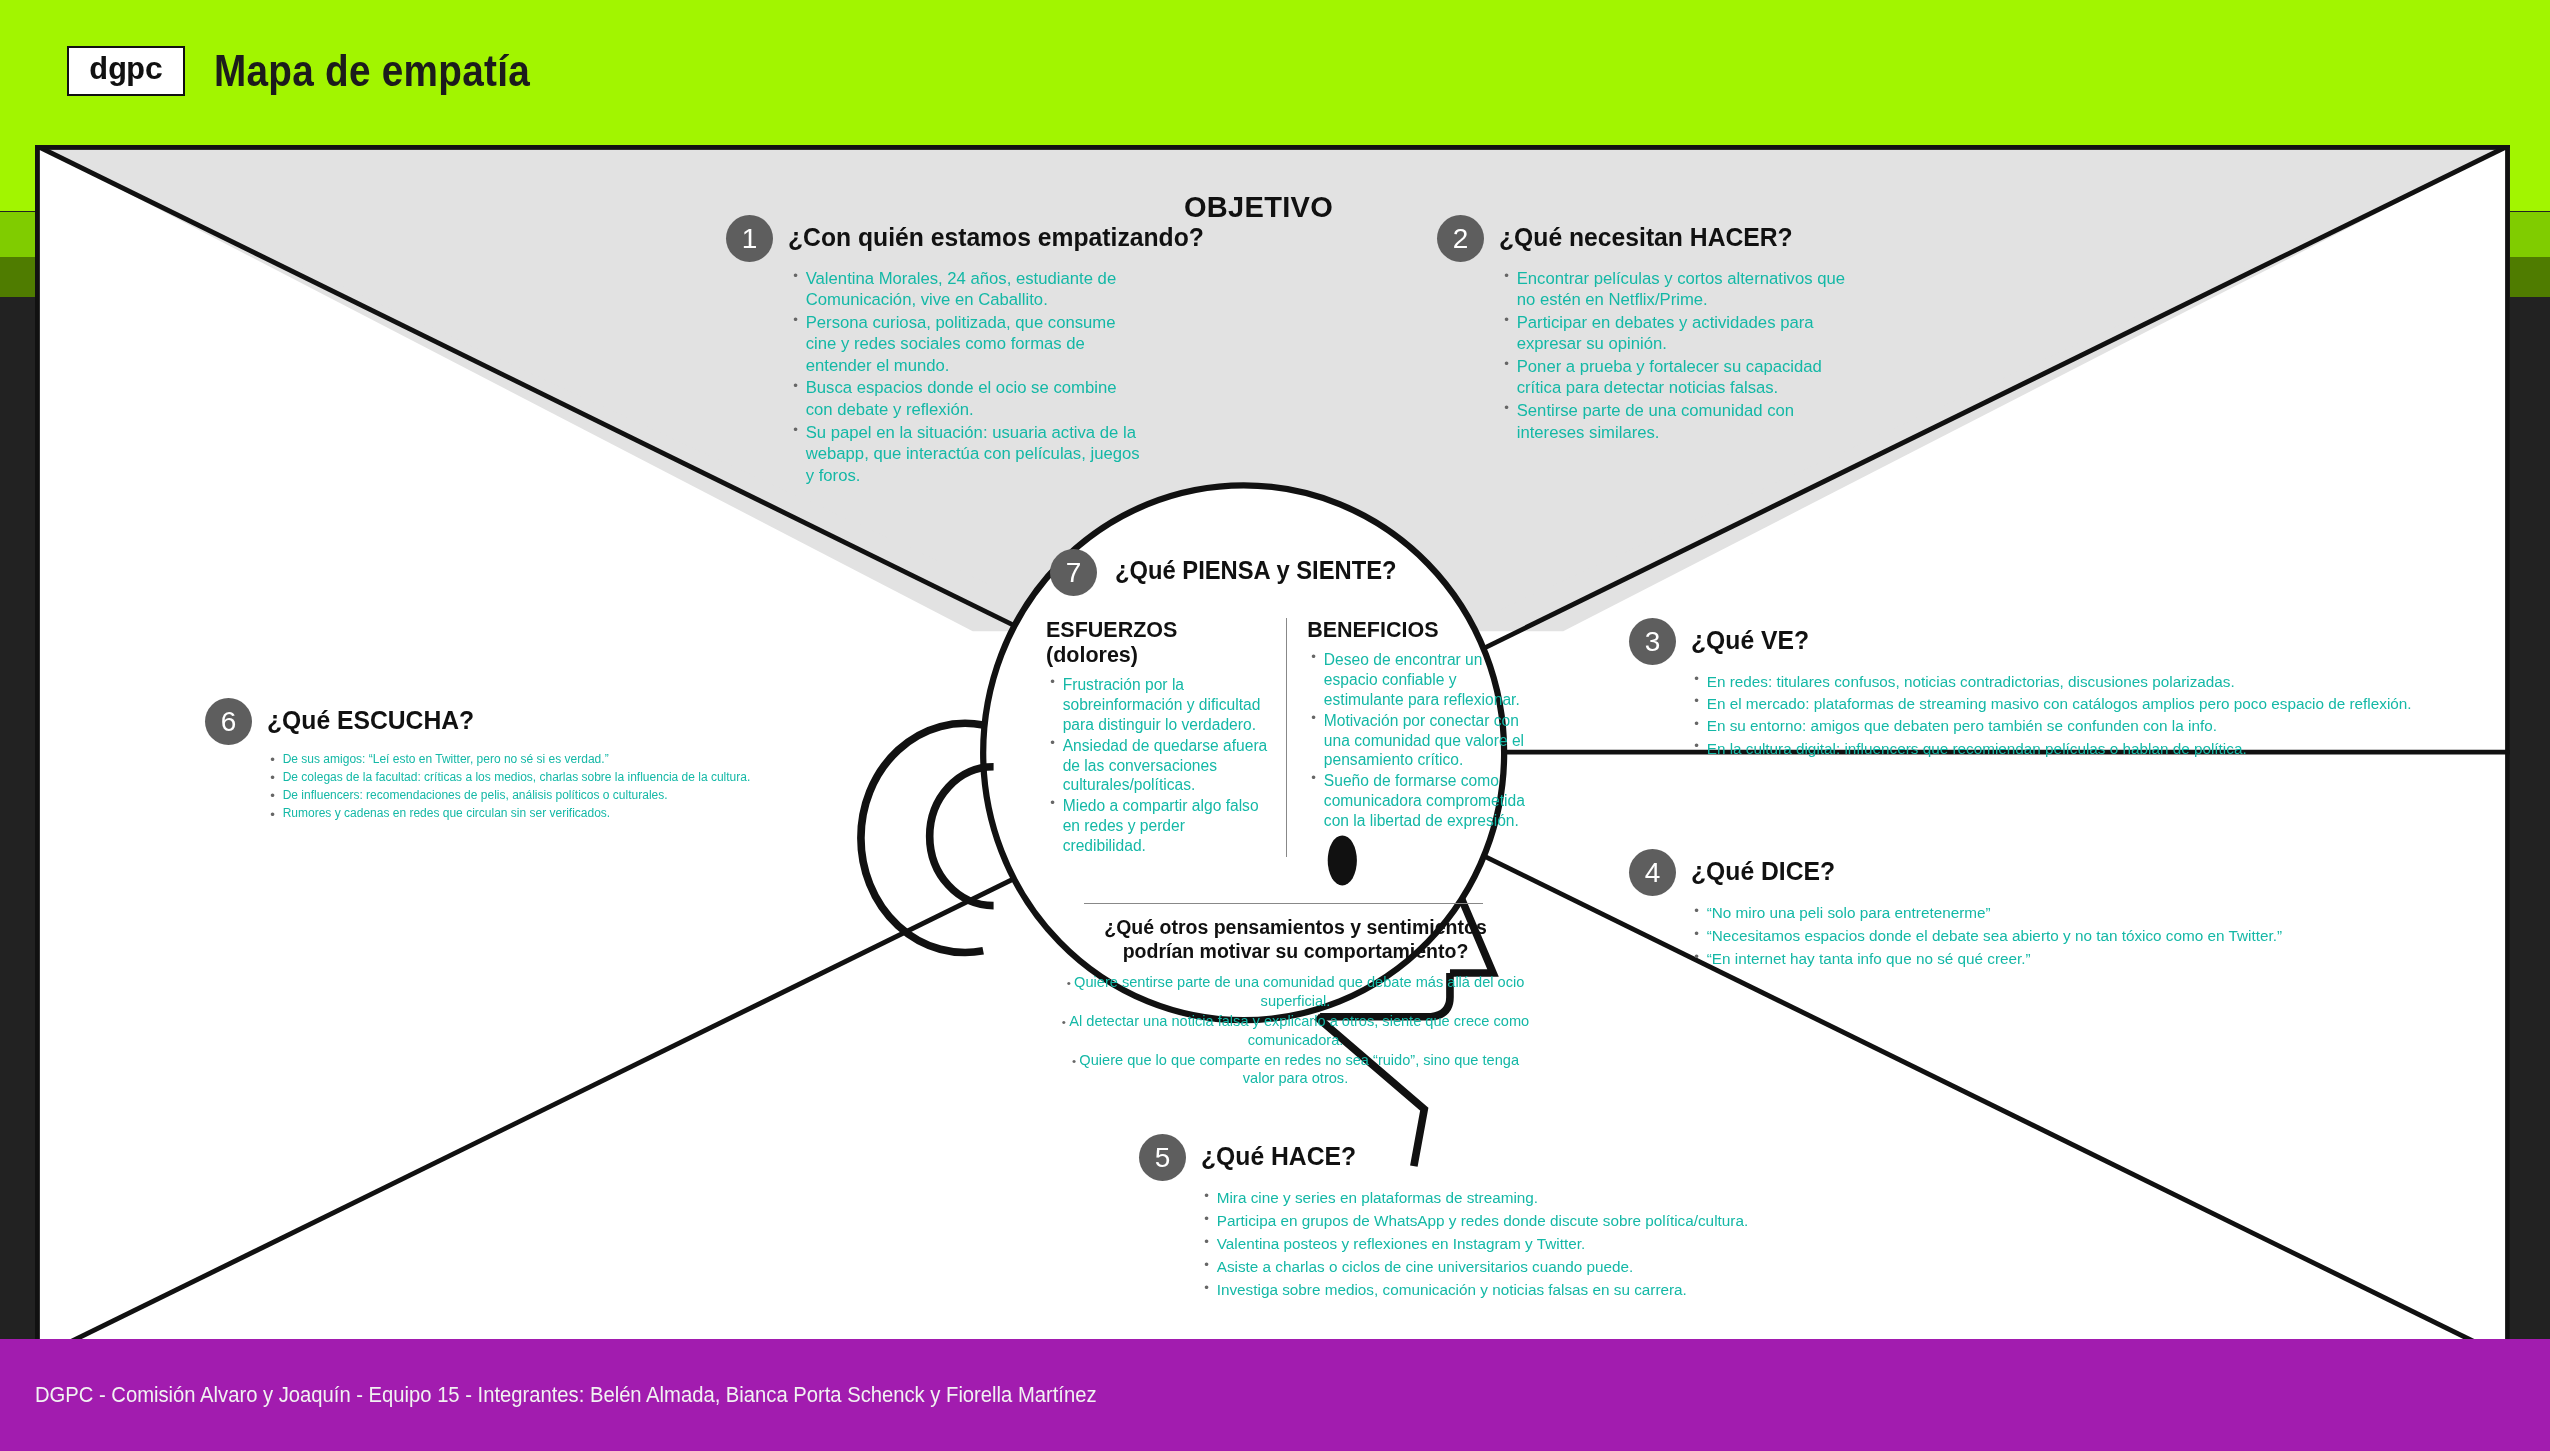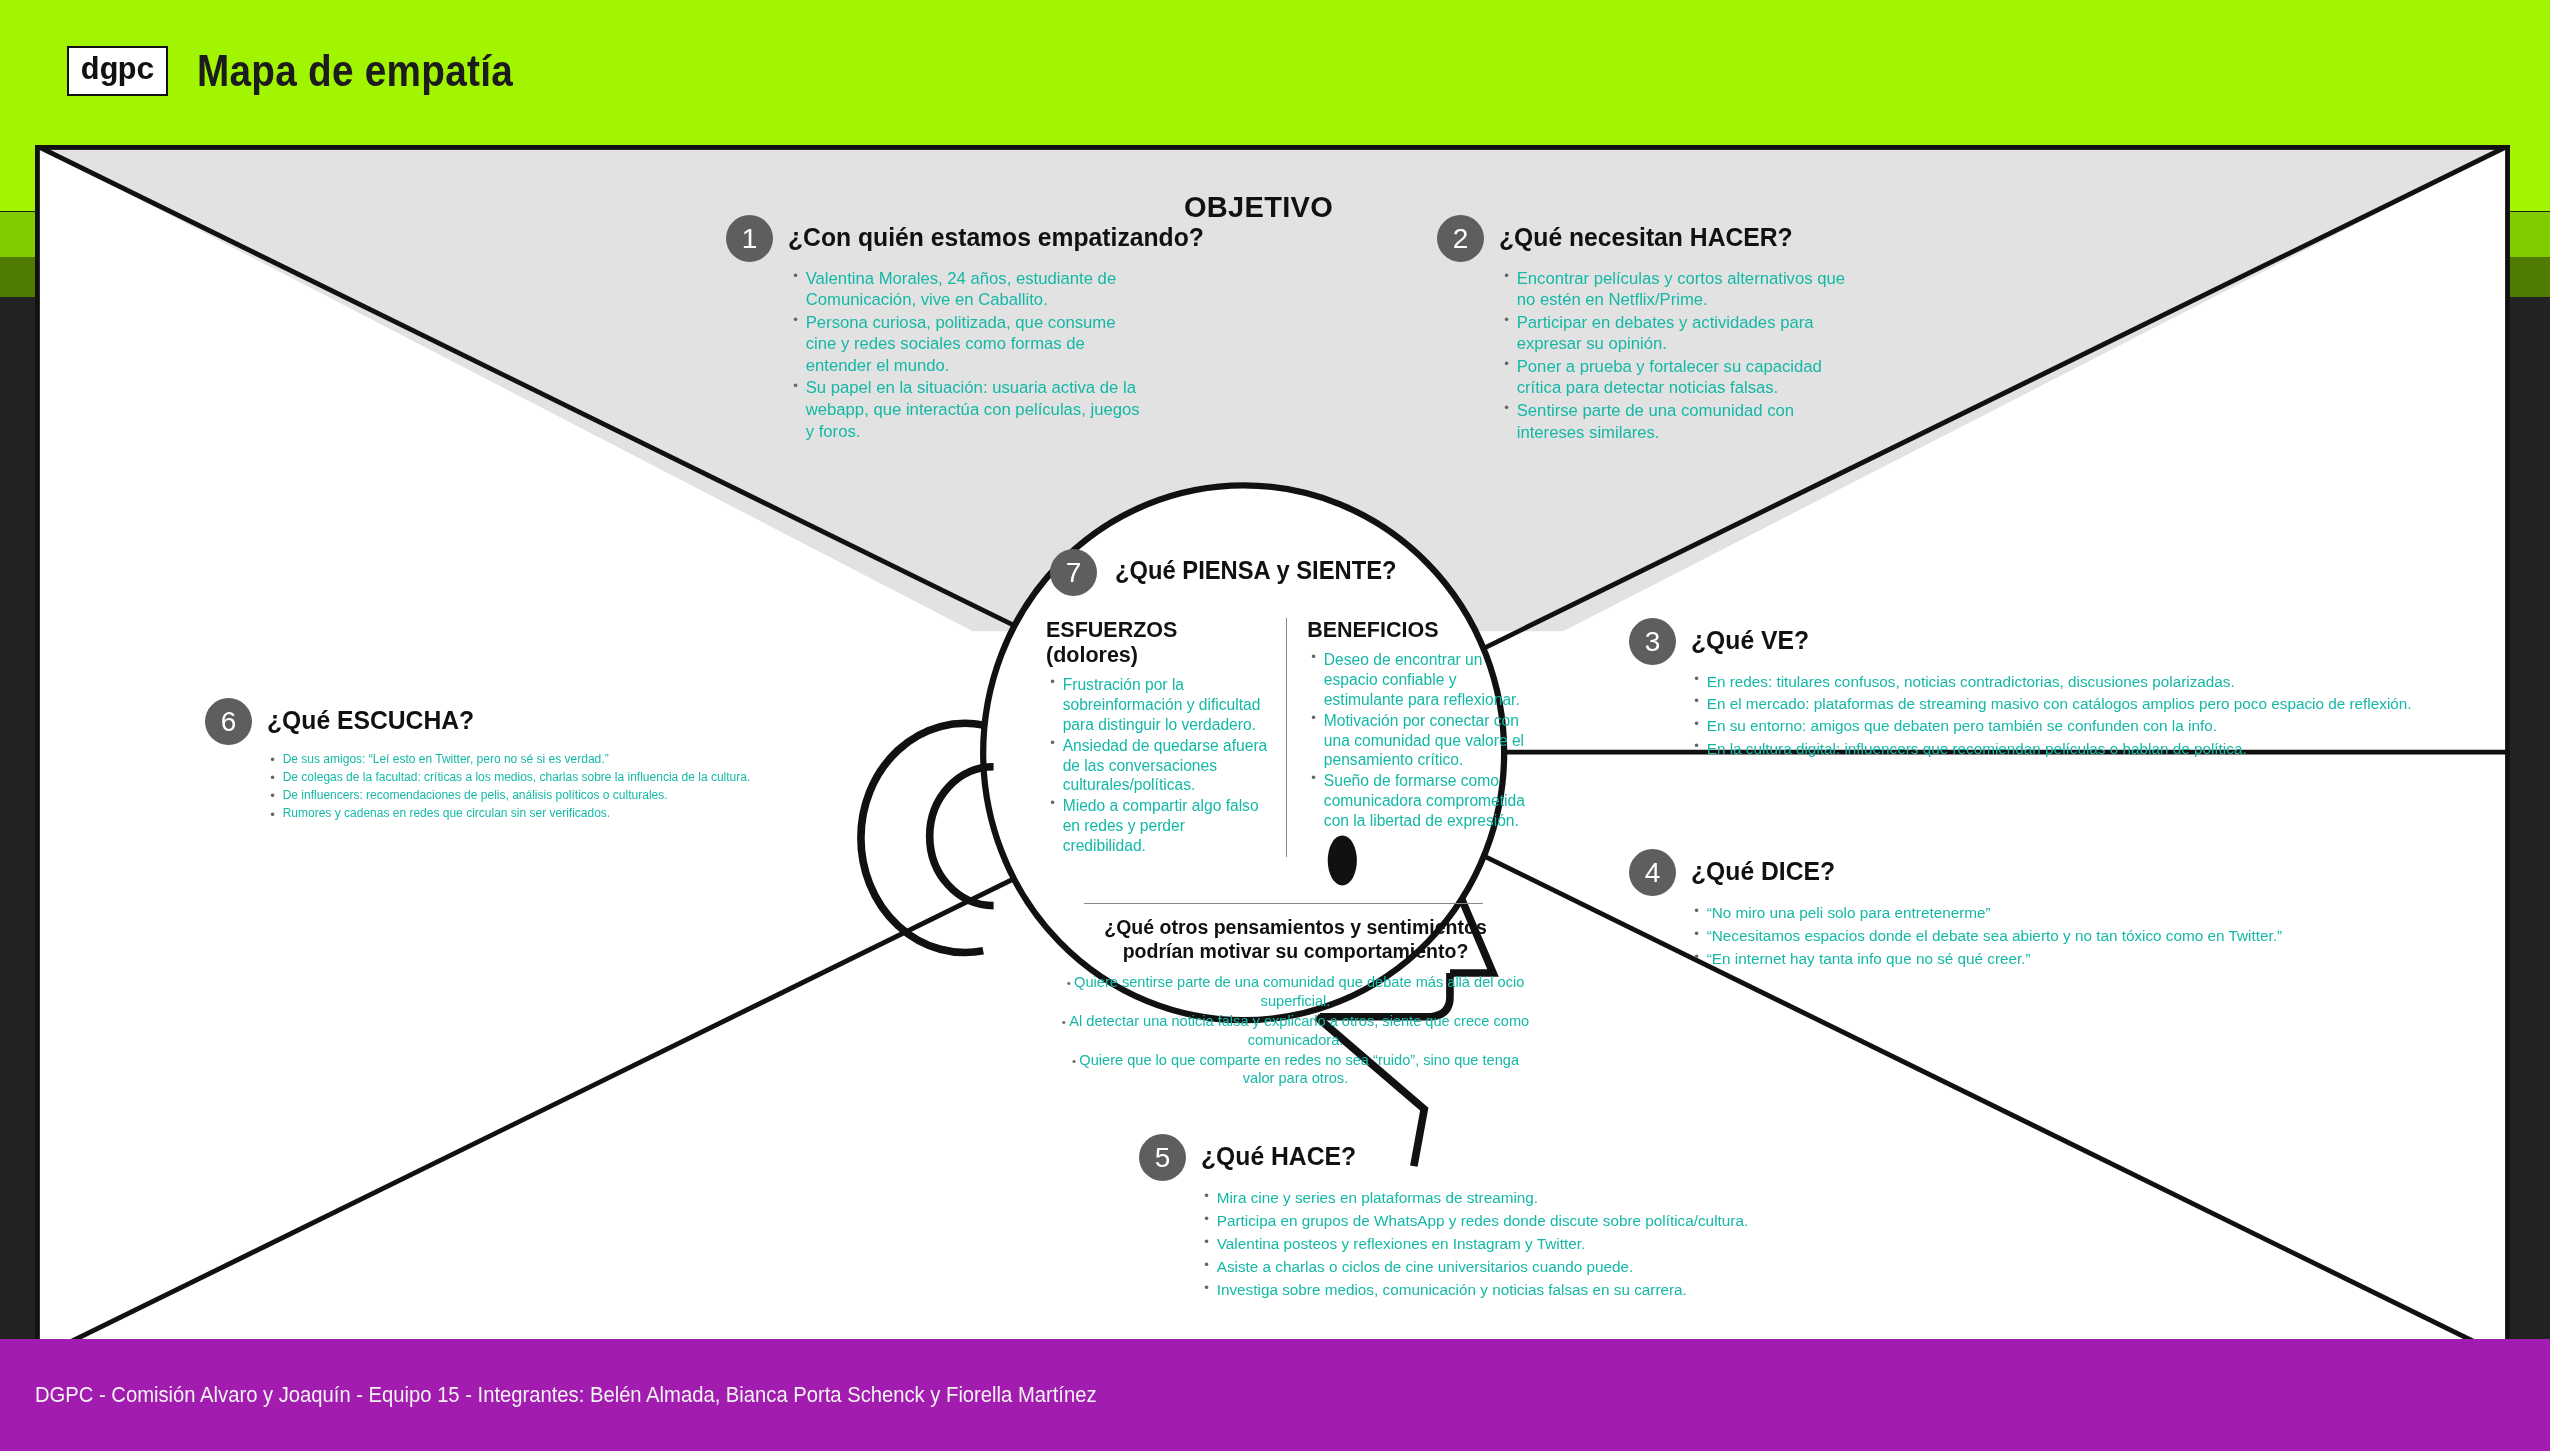--- a/index.html
+++ b/index.html
@@ -26,21 +26,21 @@
 
   
   #header {
     position:absolute; left:0; top:0; width:100%; height:142px;
     background:#A2F500;
     display:flex; align-items:center;
     z-index:20;
   }
   #logo-box {
     margin-left:67px;
-    width:101px; height:50px;
+    width:118px; height:50px;
     background:#ffffff;
     border:2.8px solid #111;
     display:flex; align-items:center; justify-content:center;
     font-family:"Liberation Mono", monospace;
     font-weight:bold;
     font-size:32px;
     letter-spacing:-0.7px;
     color:#111;
     line-height:1;
     box-sizing:border-box;
@@ -233,20 +233,21 @@
 
 <div class="blk" id="sec1">
   <div class="blk-head">
     <div class="badge">1</div>
     <div class="sec-title">¿Con quién estamos empatizando?</div>
   </div>
   <div class="bullets-wrap">
     <ul class="bul">
       <li>Valentina Morales, 24 años, estudiante de Comunicación, vive en Caballito.</li>
       <li>Persona curiosa, politizada, que consume cine y redes sociales como formas de entender el mundo.</li>
+      <li>Busca espacios donde el ocio se combine con debate y reflexión.</li>
       <li>Su papel en la situación: usuaria activa de la webapp, que interactúa con películas, juegos y foros.</li>
     </ul>
   </div>
 </div>
 
 <div class="blk" id="sec2">
   <div class="blk-head">
     <div class="badge">2</div>
     <div class="sec-title">¿Qué necesitan HACER?</div>
   </div>

